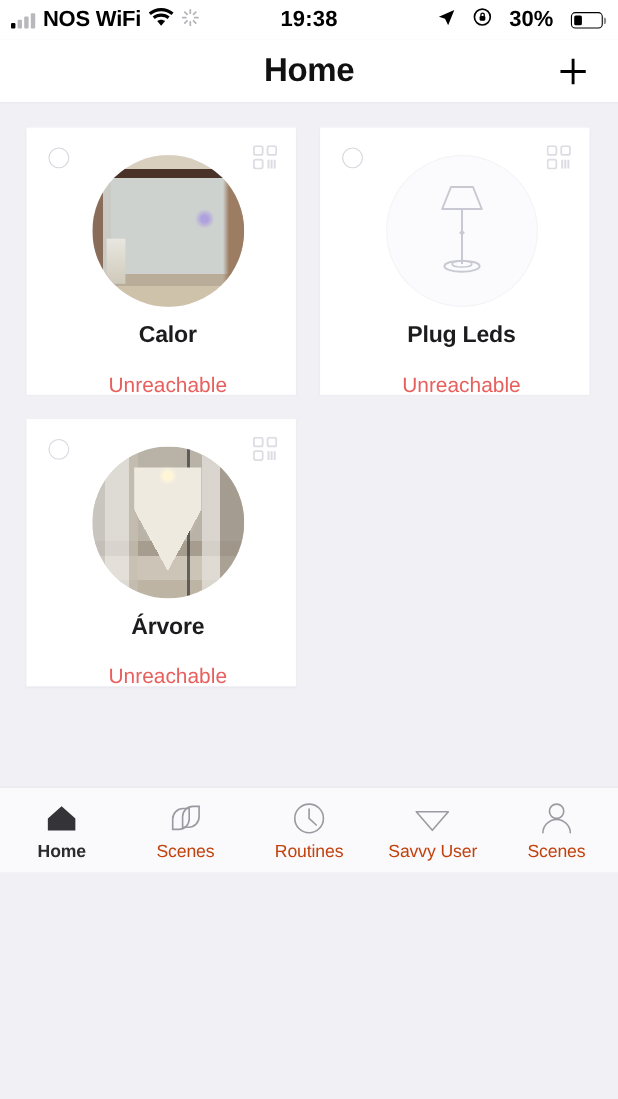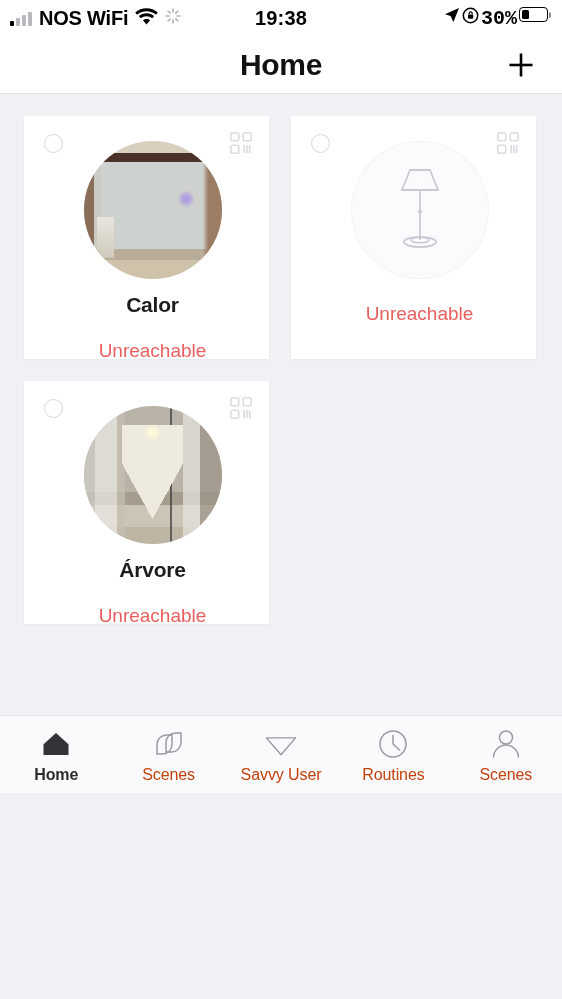--- a/index.html
+++ b/index.html
@@ -13,21 +13,21 @@
   }
   .phone{ width:562px; height:793px; position:relative; display:flex; flex-direction:column; background:#f0f0f5; }
 
   
   .statusbar{
     height:36px; background:#ffffff; flex:0 0 36px;
     display:flex; align-items:center; justify-content:space-between;
     padding:0 14px 0 10px; position:relative;
   }
   .sb-left{ display:flex; align-items:center; gap:7px; }
-  .sb-right{ display:flex; gap:2px;font-family:Liberation Mono, monospace; }
+  .sb-right{ display:flex; align-items:center; gap:16px; }
   .sb-center{
     position:absolute; left:0; right:0; top:0; bottom:0;
     display:flex; align-items:center; justify-content:center;
     pointer-events:none;
   }
   .sb-time{ font-size:20px; font-weight:bold; color:#000; letter-spacing:.2px; }
   .sb-carrier{ font-size:20px; font-weight:bold; color:#000; letter-spacing:-.2px; }
   .sb-battpct{ font-size:20px; font-weight:bold; color:#000; }
   .bars{ display:flex; align-items:flex-end; gap:2px; height:15px; }
   .bars i{ display:block; width:4px; background:#000; border-radius:1px; }
@@ -272,20 +272,21 @@
           <span>
             <svg width="66" height="88" viewBox="0 0 66 88">
               <path d="M23 6h20l8 20H15L23 6z" fill="none" stroke="#c9c9d4" stroke-width="1.8" stroke-linejoin="round"></path>
               <line x1="33" y1="26" x2="33" y2="76" stroke="#c9c9d4" stroke-width="1.8"></line>
               <path d="M30.4 47.5l2.6-2.6 2.6 2.6-2.6 2.6z" fill="#c9c9d4"></path>
               <ellipse cx="33" cy="78" rx="16" ry="5" fill="none" stroke="#c9c9d4" stroke-width="1.8"></ellipse>
               <ellipse cx="33" cy="76" rx="9" ry="2.8" fill="none" stroke="#c9c9d4" stroke-width="1.4"></ellipse>
             </svg>
           </span>
         </div>
+        <div class="card-title">Plug Leds</div>
         <div class="card-status">Unreachable</div>
       </div>
 
       <div class="card">
         <span class="card-radio"></span>
         <span class="card-qr">
           <svg width="22" height="22" viewBox="0 0 22 22">
             <rect x="0.8" y="0.8" width="8" height="8" rx="1.8" fill="none" stroke="#dcdce3" stroke-width="1.6"></rect>
             <rect x="13.2" y="0.8" width="8" height="8" rx="1.8" fill="none" stroke="#dcdce3" stroke-width="1.6"></rect>
             <rect x="0.8" y="13.2" width="8" height="8" rx="1.8" fill="none" stroke="#dcdce3" stroke-width="1.6"></rect>
@@ -320,39 +321,39 @@
         <svg width="30" height="28" viewBox="0 0 30 28">
           <path d="M3 14.5A9.5 9.5 0 0112.5 5H18v9.5A9.5 9.5 0 018.5 24H3v-9.5z" fill="none" stroke="#9a9aa2" stroke-width="1.5"></path>
           <path d="M12 9.5A9.5 9.5 0 0121.5 0H27v9.5A9.5 9.5 0 0117.5 19H12V9.5z" fill="none" stroke="#9a9aa2" stroke-width="1.5" transform="translate(0,3)"></path>
         </svg>
       </span>
       <span class="tab-label">Scenes</span>
     </div>
 
     <div class="tab">
       <span class="tab-ico">
-        <svg width="34" height="26" viewBox="0 0 34 26">
-          <path d="M1.5 6.5h31L17 24.5 1.5 6.5z" fill="none" stroke="#9a9aa2" stroke-width="1.5" stroke-linejoin="round"></path>
-        </svg>
-      </span>
-      <span class="tab-label">Savvy User</span>
-    </div>
-
-    <div class="tab">
-      <span class="tab-ico">
         <svg width="30" height="30" viewBox="0 0 30 30">
           <circle cx="15" cy="15" r="13" fill="none" stroke="#9a9aa2" stroke-width="1.5"></circle>
           <path d="M15 6.5V15l6.5 6" fill="none" stroke="#9a9aa2" stroke-width="1.5" stroke-linecap="round"></path>
         </svg>
       </span>
       <span class="tab-label">Routines</span>
     </div>
 
     <div class="tab">
       <span class="tab-ico">
+        <svg width="34" height="26" viewBox="0 0 34 26">
+          <path d="M1.5 6.5h31L17 24.5 1.5 6.5z" fill="none" stroke="#9a9aa2" stroke-width="1.5" stroke-linejoin="round"></path>
+        </svg>
+      </span>
+      <span class="tab-label">Savvy User</span>
+    </div>
+
+    <div class="tab">
+      <span class="tab-ico">
         <svg width="30" height="30" viewBox="0 0 30 30">
           <circle cx="15" cy="8.5" r="6.5" fill="none" stroke="#9a9aa2" stroke-width="1.5"></circle>
           <path d="M2.5 28.5a12.5 12.5 0 0125 0" fill="none" stroke="#9a9aa2" stroke-width="1.5"></path>
         </svg>
       </span>
       <span class="tab-label">Scenes</span>
     </div>
 
   </div>
 </div>

